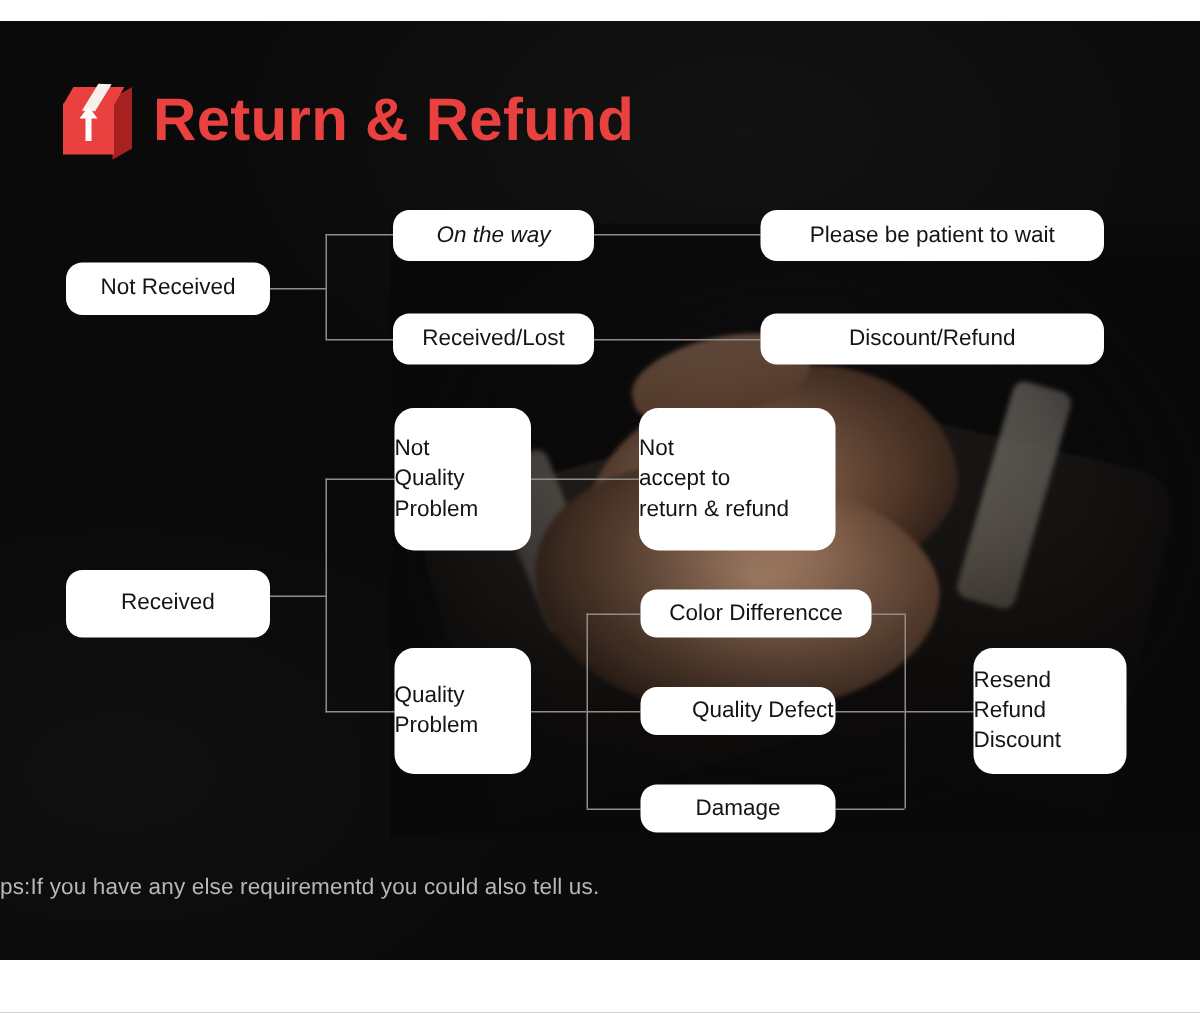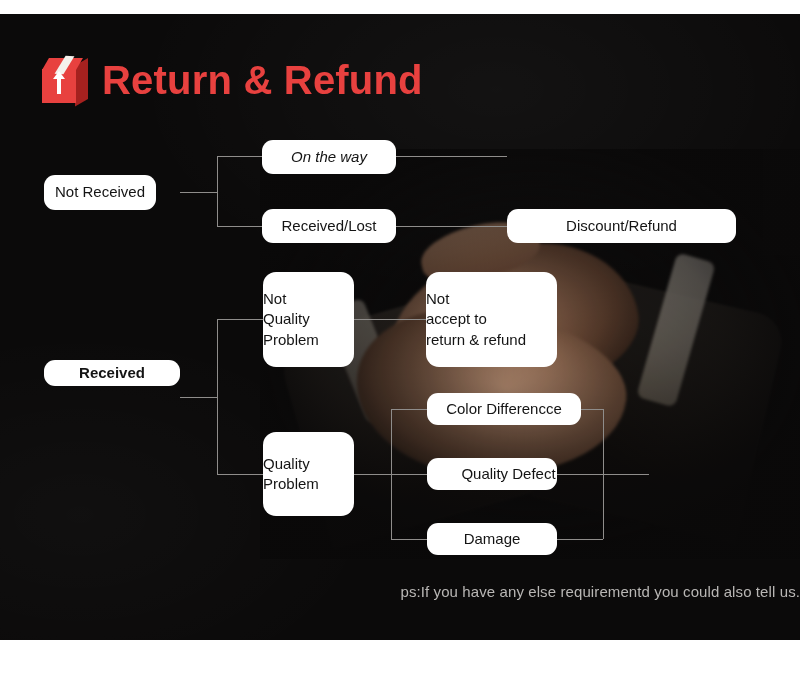--- a/index.html
+++ b/index.html
@@ -205,21 +205,21 @@
     background: #8f8d8b;
   }
   .conn.h { height: 1px; }
   .conn.v { width: 1px; }
 
   .footnote {
     position: absolute;
     left: 0;
     top: 583px;
     width: 800px;
-    text-align: right;
+    text-align: left;
     color: #b9b7b5;
     font-size: 15px;
     letter-spacing: 0.1px;
   }
 </style>
 </head>
 <body>
 
 <div id="banner">
 
@@ -268,38 +268,41 @@
     <div class="conn h" style="left:391px; top:409px; width:36px;"></div>
     <div class="conn h" style="left:391px; top:474px; width:36px;"></div>
     <div class="conn h" style="left:391px; top:539px; width:36px;"></div>
 
     <div class="conn h" style="left:557px; top:409px; width:46px;"></div>
     <div class="conn h" style="left:557px; top:474px; width:46px;"></div>
     <div class="conn h" style="left:557px; top:539px; width:46px;"></div>
     <div class="conn v" style="left:603px; top:409px; height:130px;"></div>
     <div class="conn h" style="left:603px; top:474px; width:46px;"></div>
 
-    <div class="node center" style="left:44px; top:175px; width:112px; height:35px;">
+    <div class="node center" style="left:44px; top:175px; width:136px; height:35px;">
       <span>Not Received</span>
     </div>
 
     <div class="node center" style="left:262px; top:140px; width:134px; height:34px;font-style:italic;">
       <span>On the way</span>
     </div>
 
     <div class="node center" style="left:262px; top:209px; width:134px; height:34px;">
       <span>Received/Lost</span>
     </div>
 
+    <div class="node center" style="left:507px; top:140px; width:229px; height:34px;">
+      <span>Please be patient to wait</span>
+    </div>
 
     <div class="node center" style="left:507px; top:209px; width:229px; height:34px;">
       <span>Discount/Refund</span>
     </div>
 
-    <div class="node center" style="left:44px; top:360px; width:136px; height:26px;font-weight:bold;">
+    <div class="node center" style="left:44px; top:380px; width:136px; height:45px;">
       <span>Received</span>
     </div>
 
     <div class="node left multi" style="left:263px; top:272px; width:91px; height:95px;">
       <span>Not
 Quality
 Problem</span>
     </div>
 
     <div class="node left multi" style="left:426px; top:272px; width:131px; height:95px;">
@@ -318,18 +321,23 @@
     </div>
 
     <div class="node center" style="left:427px; top:458px; width:130px; height:32px;padding-left:33px;">
       <span>Quality Defect</span>
     </div>
 
     <div class="node center" style="left:427px; top:523px; width:130px; height:32px;">
       <span>Damage</span>
     </div>
 
+    <div class="node left multi" style="left:649px; top:432px; width:102px; height:84px;">
+      <span>Resend
+Refund
+Discount</span>
+    </div>
 
   </div>
 
   <div class="footnote">ps:If you have any else requirementd you could also tell us.</div>
 
 </div>
 
 </body></html>

